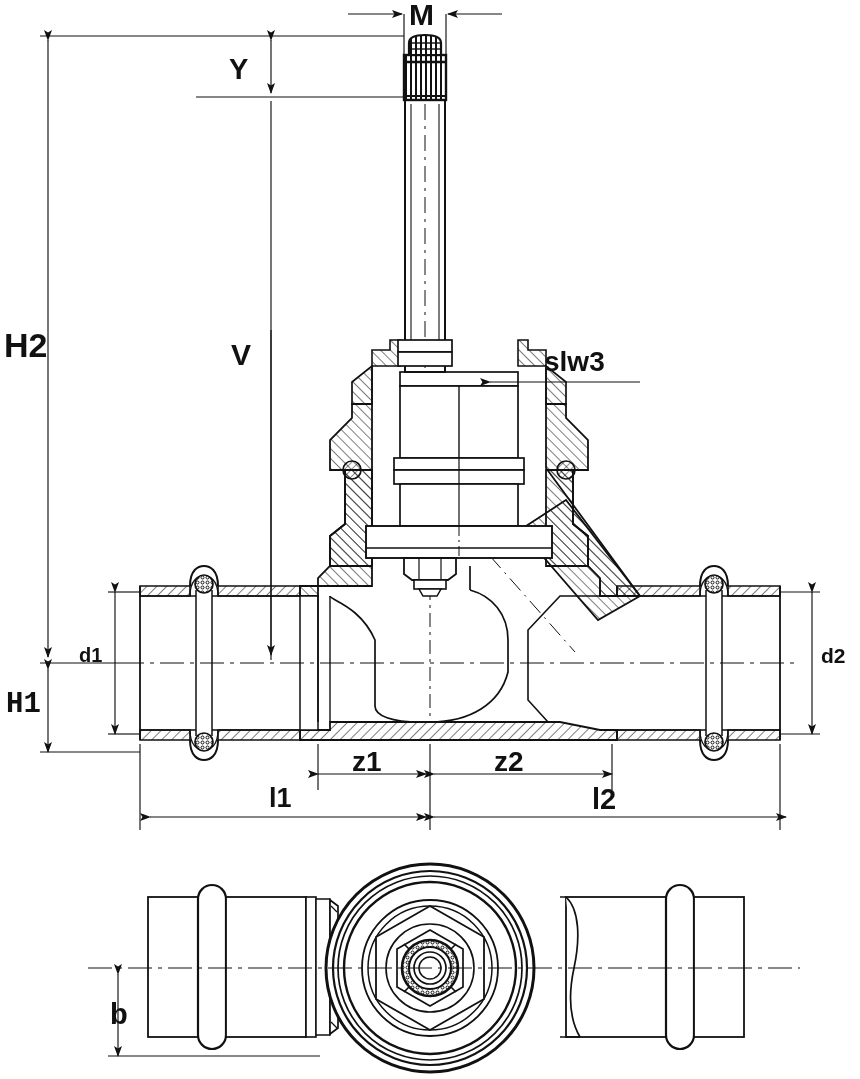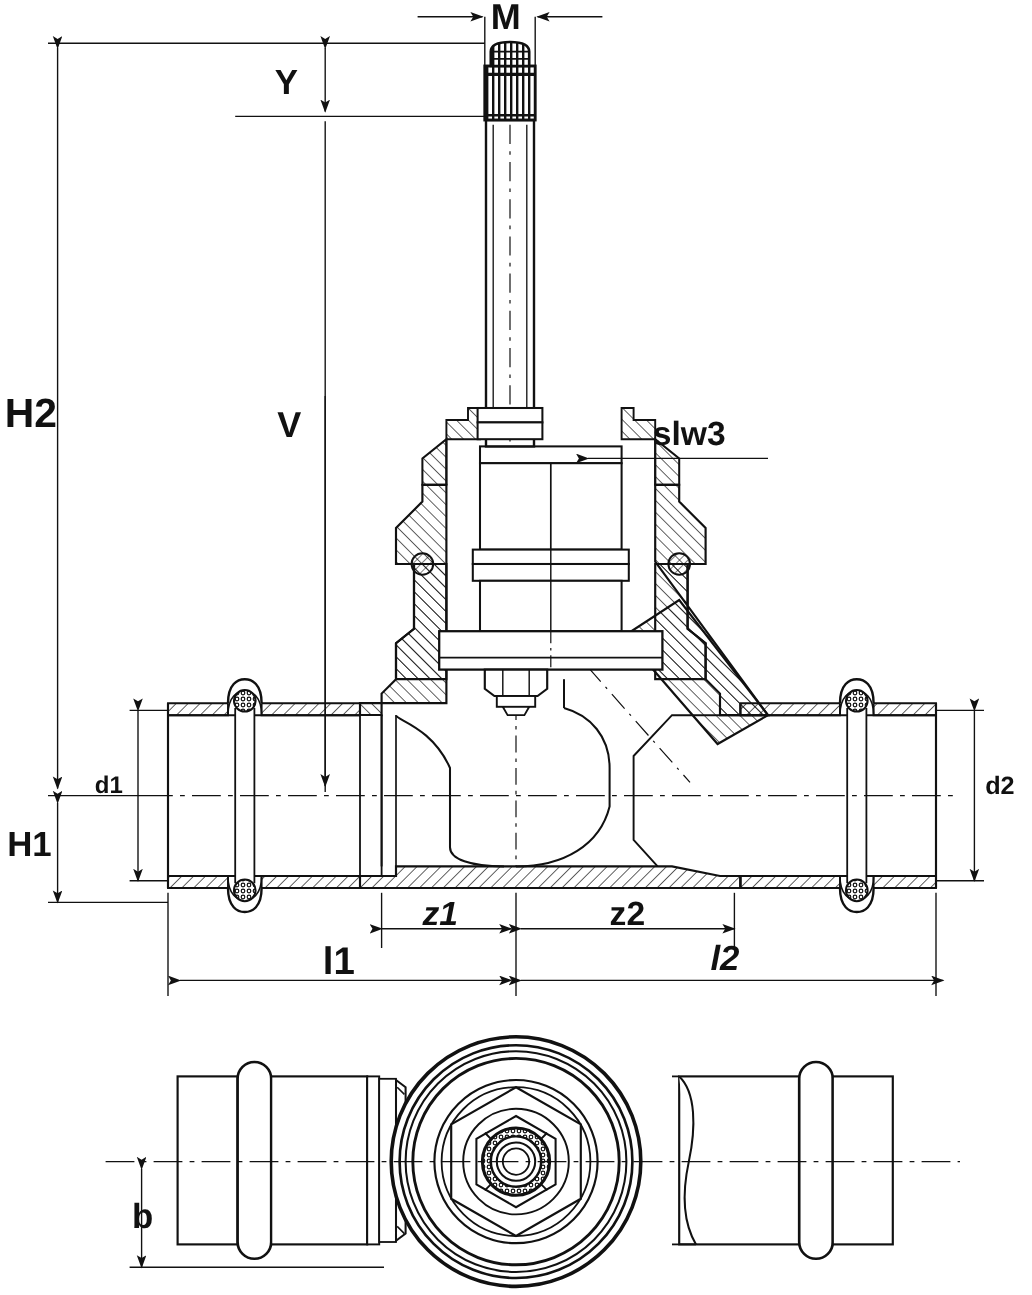--- a/index.html
+++ b/index.html
@@ -312,27 +312,27 @@
 <div class="dimlabel" style="left:229px;top:55px;font-size:29px;">Y</div>
 
 <div class="dimlabel" style="left:4px;top:328px;font-size:34px;">H2</div>
 
 <div class="dimlabel" style="left:231px;top:340px;font-size:30px;">V</div>
 
 <div class="dimlabel" style="left:79px;top:645px;font-size:20px;">d1</div>
 
 <div class="dimlabel" style="left:821px;top:645px;font-size:21px;">d2</div>
 
-<div class="dimlabel" style="left:6px;top:690px;font-size:29px;">H1</div>
+<div class="dimlabel" style="left:6px;top:690px;font-size:29px;font-family:Liberation Mono, monospace;">H1</div>
 
 <div class="dimlabel" style="left:544px;top:348px;font-size:28px;text-align:right;">slw3</div>
 
-<div class="dimlabel" style="left:352px;top:748px;font-size:28px;font-style:italic;">z1</div>
-
-<div class="dimlabel" style="left:508px;top:748px;font-size:28px;">z2</div>
-
-<div class="dimlabel" style="left:269px;top:785px;font-size:32px;">l1</div>
-
-<div class="dimlabel" style="left:592px;top:785px;font-size:29px;font-style:italic;">l2</div>
+<div class="dimlabel" style="left:352px;top:748px;font-size:28px;">z1</div>
+
+<div class="dimlabel" style="left:494px;top:748px;font-size:28px;">z2</div>
+
+<div class="dimlabel" style="left:269px;top:785px;font-size:27px;">l1</div>
+
+<div class="dimlabel" style="left:592px;top:785px;font-size:29px;">l2</div>
 
 <div class="dimlabel" style="left:110px;top:1000px;font-size:29px;">b</div>
 
 </div>
 
 </body></html>

